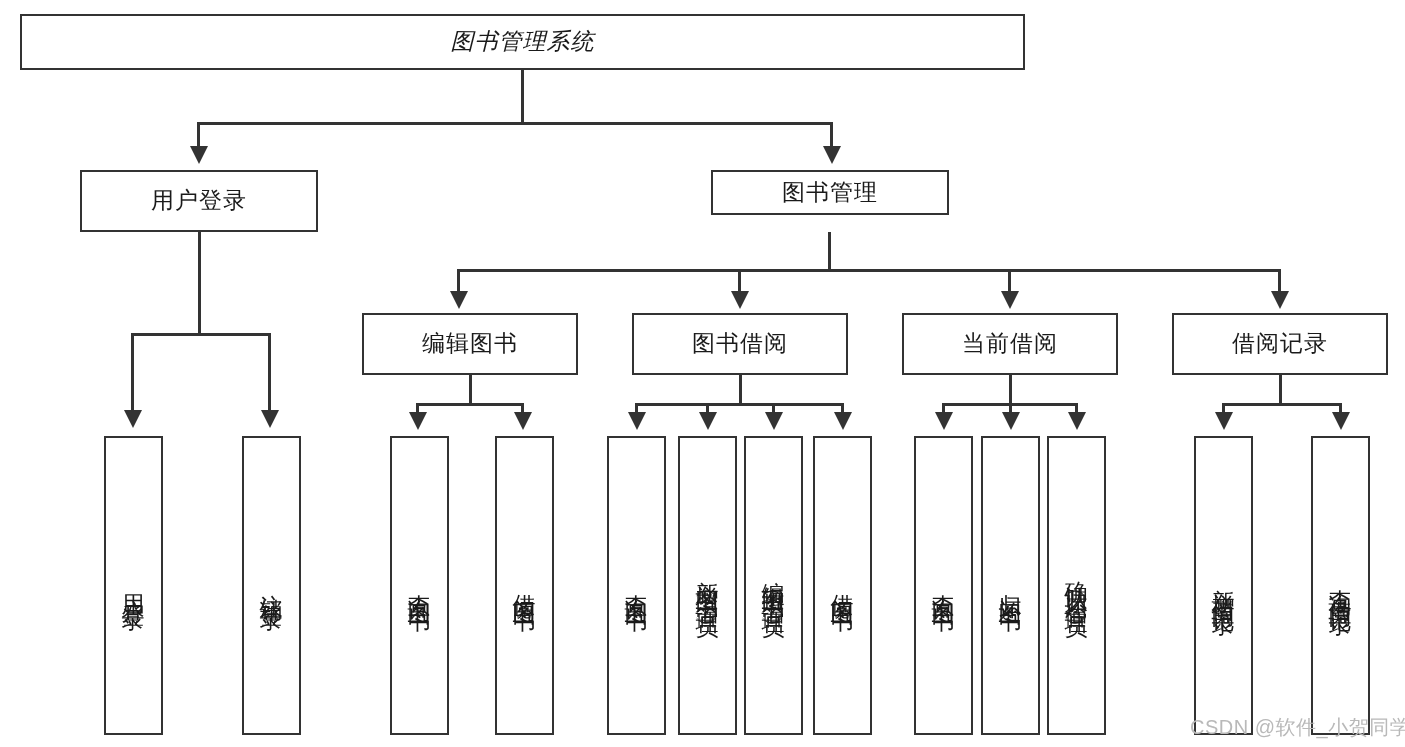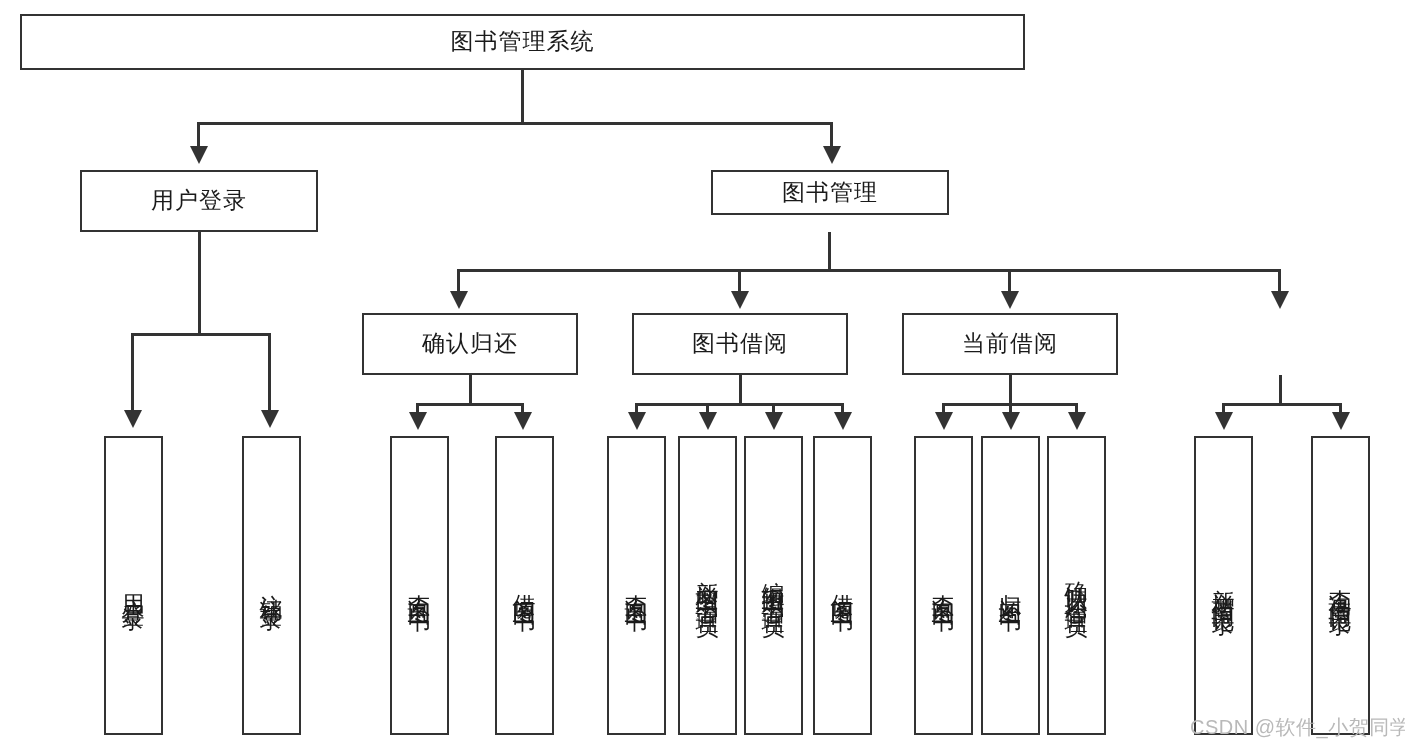--- a/index.html
+++ b/index.html
@@ -66,21 +66,21 @@
     letter-spacing: 0.5px;
     white-space: nowrap;
     user-select: none;
   }
 </style>
 </head>
 <body>
 
 <div id="canvas">
 
-  <div class="node h" style="left:20px; top:14px; width:1005px; height:56px;">
+  <div class="node h" style="left:20px; top:14px; width:1005px; height:56px;font-style:italic;">
     <span>图书管理系统</span>
   </div>
 
   <div class="ln v" style="left:521px; top:70px; width:3px; height:54px;"></div>
 
   <div class="ln hz" style="left:197px; top:122px; width:636px; height:3px;"></div>
 
   <div class="ln v" style="left:197px; top:122px; width:3px; height:26px;"></div>
   <div class="arrow" style="left:190px; top:146px;"></div>
   <div class="ln v" style="left:830px; top:122px; width:3px; height:26px;"></div>
@@ -105,27 +105,30 @@
   <div class="ln v" style="left:457px; top:269px; width:3px; height:24px;"></div>
   <div class="arrow" style="left:450px; top:291px;"></div>
   <div class="ln v" style="left:738px; top:269px; width:3px; height:24px;"></div>
   <div class="arrow" style="left:731px; top:291px;"></div>
   <div class="ln v" style="left:1008px; top:269px; width:3px; height:24px;"></div>
   <div class="arrow" style="left:1001px; top:291px;"></div>
   <div class="ln v" style="left:1278px; top:269px; width:3px; height:24px;"></div>
   <div class="arrow" style="left:1271px; top:291px;"></div>
 
   <div class="node h" style="left:362px; top:313px; width:216px; height:62px;">
-    <span>确认归还</span>
+    <span>编辑图书</span>
   </div>
   <div class="node h" style="left:632px; top:313px; width:216px; height:62px;">
     <span>图书借阅</span>
   </div>
   <div class="node h" style="left:902px; top:313px; width:216px; height:62px;">
     <span>当前借阅</span>
+  </div>
+  <div class="node h" style="left:1172px; top:313px; width:216px; height:62px;">
+    <span>借阅记录</span>
   </div>
 
   <div class="ln v" style="left:469px; top:375px; width:3px; height:30px;"></div>
   <div class="ln hz" style="left:416px; top:403px; width:108px; height:3px;"></div>
   <div class="ln v" style="left:416px; top:403px; width:3px; height:12px;"></div>
   <div class="arrow" style="left:409px; top:412px;"></div>
   <div class="ln v" style="left:521px; top:403px; width:3px; height:12px;"></div>
   <div class="arrow" style="left:514px; top:412px;"></div>
 
   <div class="ln v" style="left:739px; top:375px; width:3px; height:30px;"></div>

